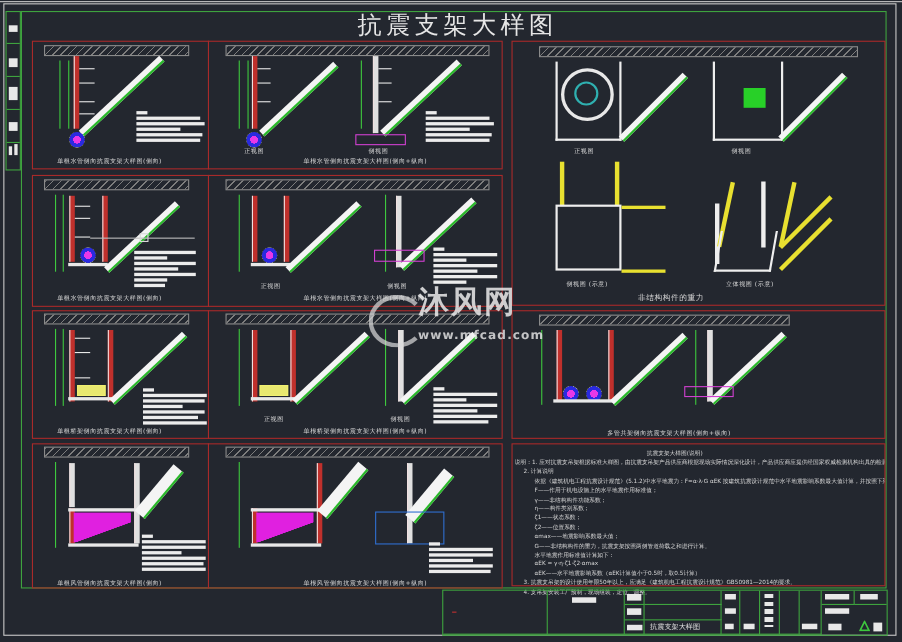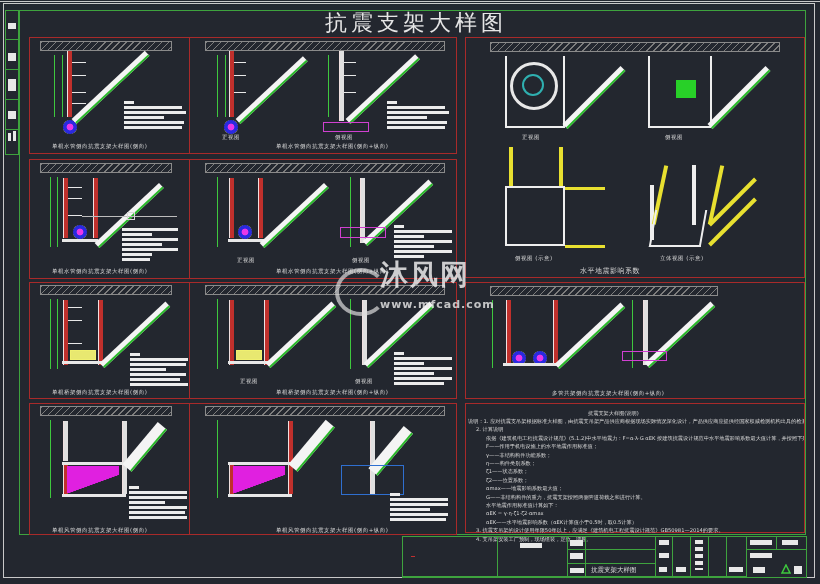--- a/index.html
+++ b/index.html
@@ -272,21 +272,21 @@
 <div class="abs cap" style="left:515px;top:255px;">侧视图 (示意)</div>
 
 <div class="abs" style="left:650px;top:185px;width:4px;height:55px;background:#eee;"></div>
 <div class="abs" style="left:692px;top:165px;width:4px;height:60px;background:#eee;"></div>
 <div class="abs" style="left:658px;top:165px;width:4px;height:60px;background:#e8e030;transform:rotate(12deg);"></div>
 <div class="abs" style="left:714px;top:165px;width:4px;height:60px;background:#e8e030;transform:rotate(12deg);"></div>
 <div class="abs" style="left:700px;top:200px;width:65px;height:4px;background:#e8e030;transform:rotate(-45deg);"></div>
 <div class="abs" style="left:700px;top:220px;width:65px;height:4px;background:#e8e030;transform:rotate(-45deg);"></div>
 <div class="abs" style="left:652px;top:210px;width:48px;height:35px;border:2px solid #eee;border-top:none;transform:skewX(-10deg);"></div>
 <div class="abs cap" style="left:660px;top:255px;">立体视图 (示意)</div>
-<div class="abs cap" style="left:580px;top:266px;font-size:7px;">水平地震影响系数</div>
+<div class="abs cap" style="left:580px;top:266px;font-size:7px;">非结构构件的重力</div>
 
 <div class="abs panel" style="left:465px;top:282px;width:340px;height:117px;"></div>
 <div class="abs slab" style="left:490px;top:286px;width:228px;"></div>
 <div class="abs vgreen" style="left:492px;top:300px;height:68px;"></div>
 <div class="abs vred" style="left:506px;top:300px;height:65px;"></div>
 <div class="abs vred" style="left:553px;top:300px;height:65px;"></div>
 <div class="abs pipe" style="left:512px;top:351px;"></div>
 <div class="abs pipe" style="left:533px;top:351px;"></div>
 <div class="abs tick" style="left:503px;top:363px;width:56px;height:3px;"></div>
 <div class="abs brace" style="left:557px;top:363px;width:90px;transform:rotate(-43deg);"></div>

